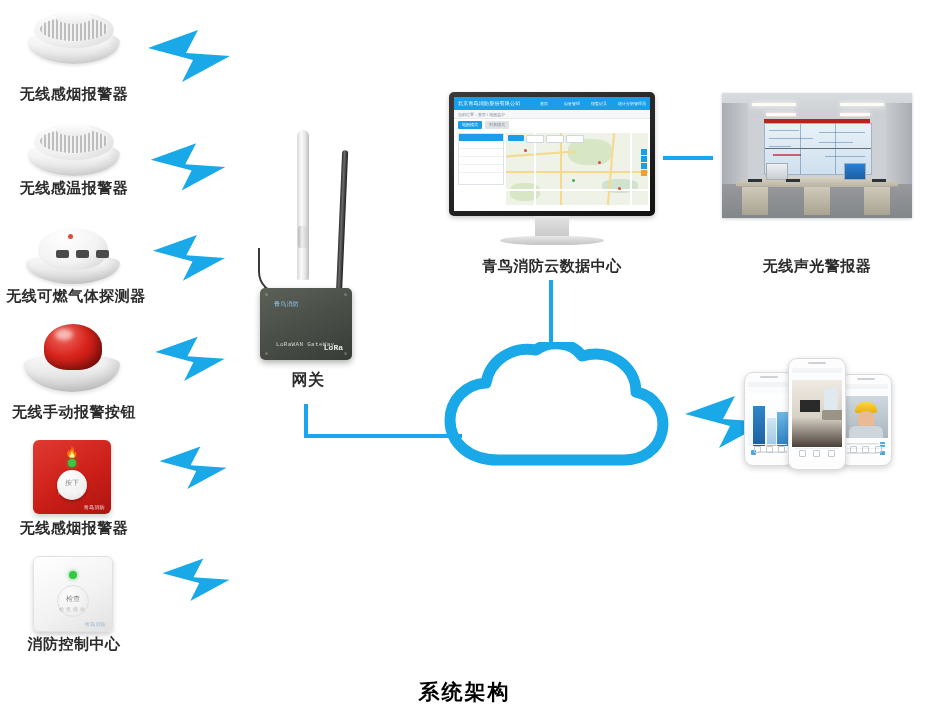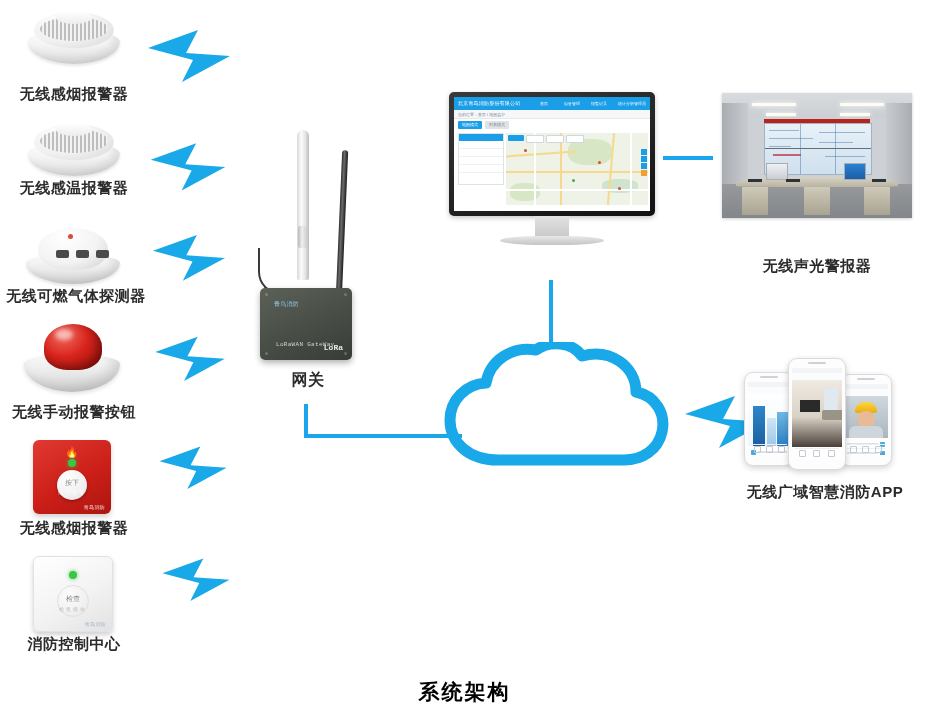--- a/index.html
+++ b/index.html
@@ -655,20 +655,21 @@
             <b></b>
             <b></b>
             <b class="o"></b>
           </div>
         </div>
       </div>
     </div>
     <div class="mon-neck"></div>
     <div class="mon-foot"></div>
   </div>
+  <div class="cap" style="left:449px; top:258px; width:206px; font-size:15px;">青鸟消防云数据中心</div>
 
   <div class="abs" style="left:722px; top:93px; width:190px; height:125px;">
     <div class="room">
       <div class="ceiling"></div>
       <div class="ceillight" style="left:30px; top:10px; width:44px;"></div>
       <div class="ceillight" style="left:118px; top:10px; width:44px;"></div>
       <div class="ceillight" style="left:44px; top:20px; width:30px;"></div>
       <div class="ceillight" style="left:118px; top:20px; width:30px;"></div>
       <div class="wall"></div>
       <div class="wallL"></div>
@@ -768,17 +769,16 @@
             </div>
         </div>
         <div class="tabbar">
             <i></i>
             <i></i>
             <i></i>
           </div>
       </div>
     </div>
   </div>
-  <div class="cap" style="left:734px; top:484px; width:182px; font-size:15px;">无线广域智慧消防APP</div>
 
   <div class="title" style="left:0; top:678px;">系统架构</div>
 
 </div>
 
 </body></html>

